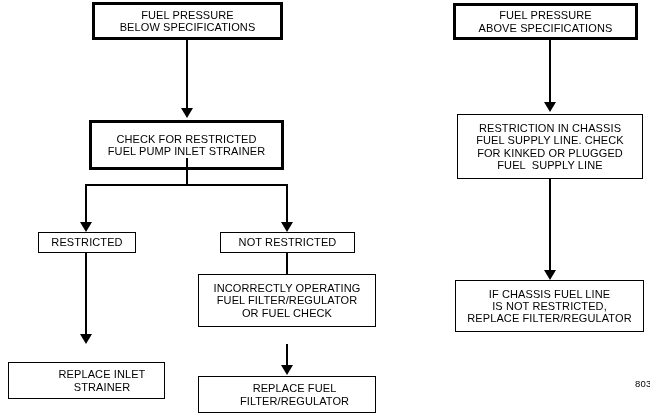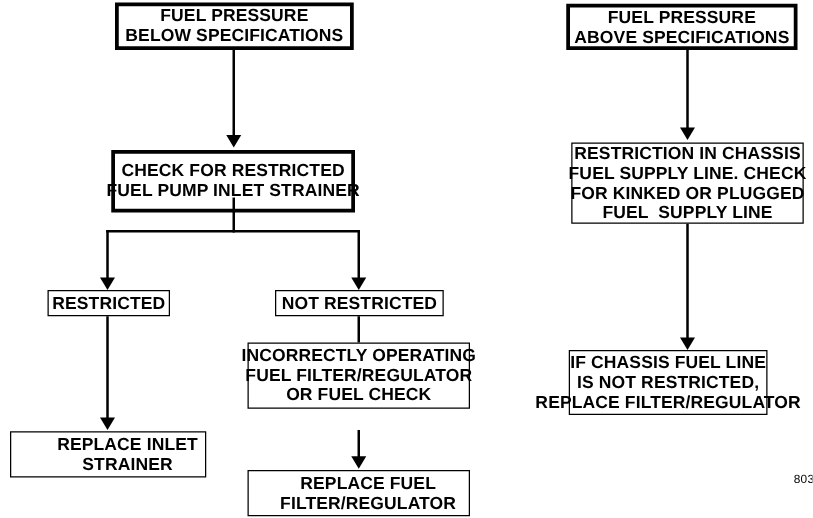--- a/index.html
+++ b/index.html
@@ -36,37 +36,37 @@
     text-align: center;
     line-height: 1.12;
     letter-spacing: 0.1px;
   }
   .node.thick { border-width: 3px; }
   .node.thin  { border-width: 1.5px; }
 
   .node .ln {
     display: block;
     white-space: pre;
-    font-size: 14px;
-    font-weight: 700;
+    font-size: 11px;
+    font-weight: 400;
   }
 
   
   #n-left-start  { left: 92px;  top: 2px;   width: 191px; height: 38px; }
   #n-left-check  { left: 89px;  top: 120px; width: 195px; height: 50px; }
   #n-restricted  { left: 38px;  top: 232px; width: 98px;  height: 21px; }
   #n-notrestr    { left: 220px; top: 232px; width: 135px; height: 21px; }
   #n-incorrect   { left: 198px; top: 274px; width: 178px; height: 53px; }
-  #n-replinlet   { left: 8px;   top: 345px; width: 157px; height: 37px; padding-left: 31px; }
+  #n-replinlet   { left: 8px;   top: 362px; width: 157px; height: 37px; padding-left: 31px; }
   #n-replfilter  { left: 198px; top: 376px; width: 178px; height: 37px; padding-left: 15px; }
 
   
   #n-right-start { left: 453px; top: 3px;   width: 185px; height: 37px; }
   #n-restchassis { left: 457px; top: 114px; width: 186px; height: 65px; }
-  #n-ifchassis   { left: 455px; top: 280px; width: 159px; height: 52px; }
+  #n-ifchassis   { left: 455px; top: 280px; width: 189px; height: 52px; }
 
   
   .vline {
     position: absolute;
     width: 2px;
     background: #000000;
   }
   .hline {
     position: absolute;
     height: 2px;

